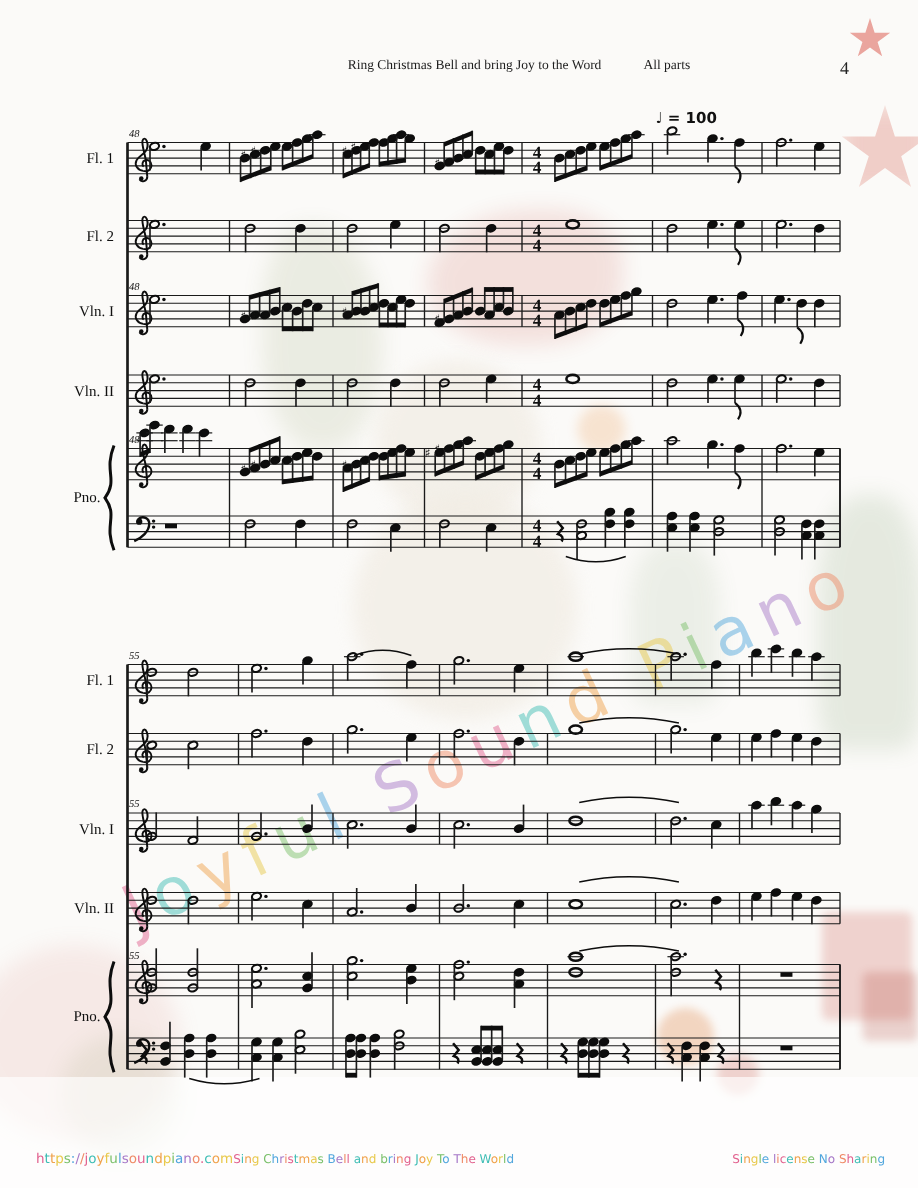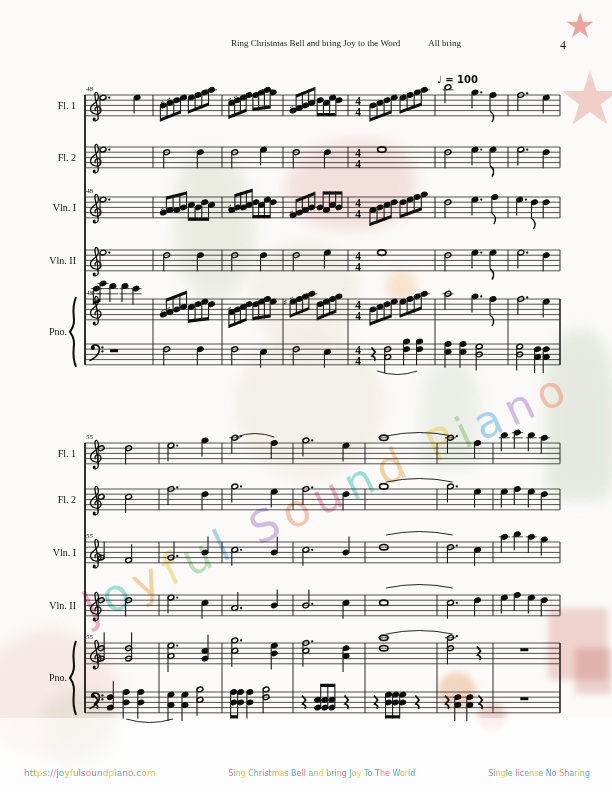--- a/index.html
+++ b/index.html
@@ -23,21 +23,21 @@
   
   #watermark{
     position:absolute;left:74px;top:586px;transform:rotate(-25deg);transform-origin:0 0;
     font-family:"DejaVu Sans",sans-serif;font-size:44px;letter-spacing:7px;
     opacity:.48;white-space:pre;pointer-events:none;font-weight:400;
   }
   
   #footer{position:absolute;bottom:14px;left:0;width:100%;display:flex;align-items:baseline;
     font-family:"DejaVu Sans",sans-serif;}
   #footer .f-left{margin-left:24px;font-size:9px;white-space:pre;}
-  #footer .f-center{flex:1;text-align:center;font-size:8px;white-space:pre;}
+  #footer .f-center{flex:1;text-align:left;font-size:8px;white-space:pre;}
   #footer .f-right{margin-right:22px;font-size:8px;white-space:pre;}
   #score-svg{position:absolute;left:0;top:0;}
 </style>
 </head>
 <body>
 
 <div id="page">
 
   <div>
     <div class="bg star" style="left:566px;top:12px;width:28px;height:28px;background:#d94f43;opacity:.5;"></div>
@@ -53,21 +53,21 @@
     <div class="bg" style="left:575px;top:648px;width:37px;height:46px;background:#a93226;opacity:.2;filter:blur(3px);border-radius:4px;"></div>
     <div class="bg" style="left:438px;top:672px;width:38px;height:38px;background:#d35400;opacity:.22;border-radius:50%;filter:blur(3px);"></div>
     <div class="bg" style="left:478px;top:702px;width:28px;height:28px;background:#c0392b;opacity:.2;border-radius:50%;filter:blur(3px);"></div>
     <div class="bg blur" style="left:-20px;top:630px;width:140px;height:130px;background:#d98880;opacity:.14;border-radius:50%;"></div>
     <div class="bg blur" style="left:40px;top:690px;width:80px;height:80px;background:#7a8b4a;opacity:.1;border-radius:50%;"></div>
     <div class="bg" style="left:0;top:718px;width:612px;height:74px;background:rgba(255,255,255,.65);"></div>
   </div>
 
   <div id="title-row">
     <span>Ring Christmas Bell and bring Joy to the Word</span>
-    <span>All bring</span>
+    <span>All parts</span>
   </div>
   <div id="page-number">4</div>
   <div id="tempo">♩ = 100</div>
 
   <div id="watermark"><span style="color: rgb(226, 98, 143);">J</span><span style="color: rgb(61, 189, 180);">o</span><span style="color: rgb(240, 162, 75);">y</span><span style="color: rgb(232, 201, 75);">f</span><span style="color: rgb(122, 192, 106);">u</span><span style="color: rgb(82, 167, 221);">l</span><span> </span><span style="color: rgb(166, 120, 200);">S</span><span style="color: rgb(239, 138, 102);">o</span><span style="color: rgb(226, 98, 143);">u</span><span style="color: rgb(61, 189, 180);">n</span><span style="color: rgb(240, 162, 75);">d</span><span> </span><span style="color: rgb(232, 201, 75);">P</span><span style="color: rgb(122, 192, 106);">i</span><span style="color: rgb(82, 167, 221);">a</span><span style="color: rgb(166, 120, 200);">n</span><span style="color: rgb(239, 138, 102);">o</span></div>
 
   <svg id="score-svg" width="612" height="792">
       <line x1="85" y1="95" x2="85" y2="364.8" stroke="#1a1a1a" stroke-width="1.8"></line>
       <line x1="560" y1="299" x2="560" y2="364.8" stroke="#1a1a1a" stroke-width="1.1"></line>
       <path d="M76,297 C69,314.45 79,319.336 70,331.9 C79,344.464 69,349.35 76,366.8" fill="none" stroke="#0d0d0d" stroke-width="2"></path>

